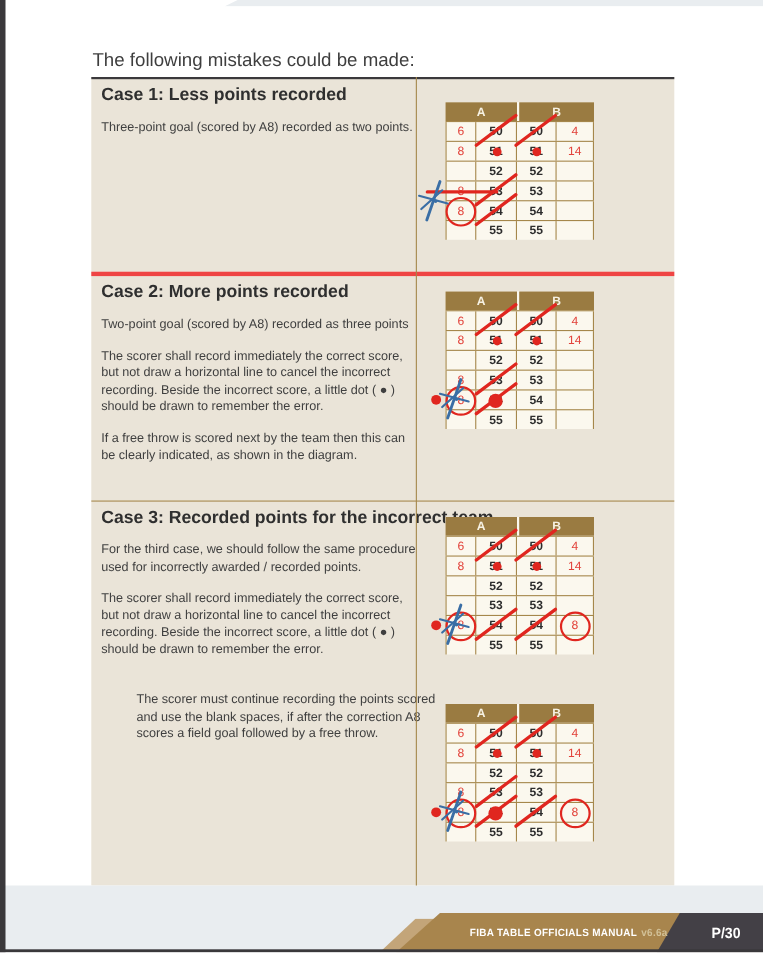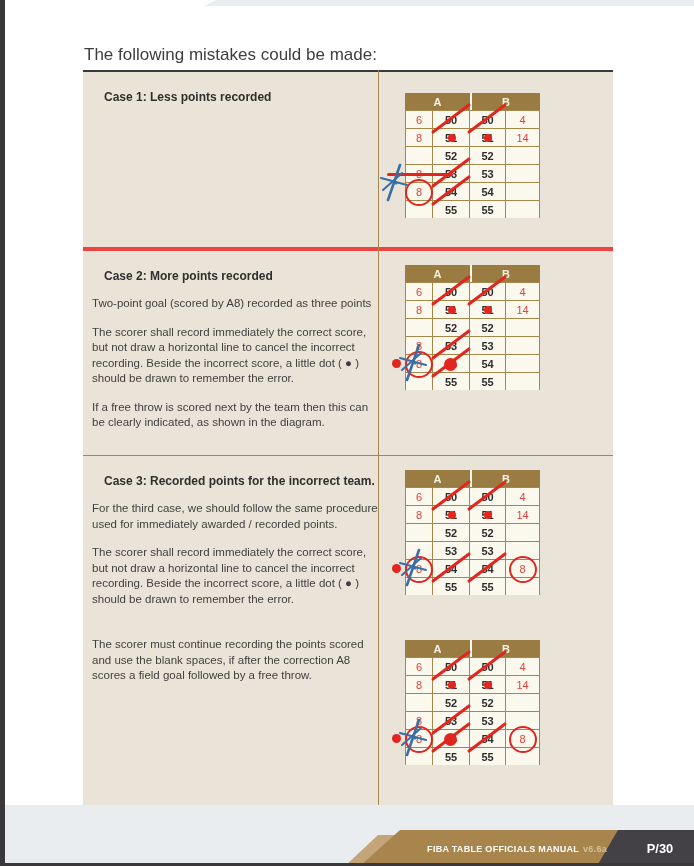--- a/index.html
+++ b/index.html
@@ -11,23 +11,23 @@
              clip-path:polygon(12px 0,100% 0,100% 100%,0 100%);}
   .intro{position:absolute;left:84px;top:45px;font-size:17px;color:#3e3e3e;}
 
   .divider{position:absolute;left:378px;top:70px;width:1px;height:735px;background:#a5874b;z-index:2;}
 
   .case{position:absolute;left:83px;width:530px;background:#eae4d8;box-sizing:border-box;
         padding:6px 0 0 9px;}
   .case--1{top:70px;height:177px;border-top:2px solid #3b393c;}
   .case--2{top:247px;height:208px;border-top:4px solid #ef4444;}
   .case--3{top:455px;height:350px;border-top:1px solid #a5874b;}
-  .case h3{margin:12px;font-size:12px;color:#2f2f2f;font-weight:bold;}
+  .case h3{margin:0;font-size:16px;color:#2f2f2f;font-weight:bold;}
   .case p{margin:13px 0 0 0;font-size:11.5px;line-height:15.5px;color:#3f3f3f;width:286px;}
-  .case p.gap{margin-top:30px;}
+  .case p.gap{margin-top:30px;margin-left:32px;}
 
   
   .sheet{position:absolute;width:135px;background:#fbf8ee;z-index:3;}
   .sheet--1{left:405px;top:93px;}
   .sheet--2{left:405px;top:265px;}
   .sheet--3{left:405px;top:470px;}
   .sheet--4{left:405px;top:640px;}
   .sh-head{display:flex;height:17px;background:#fbf8ee;}
   .sh-hcell{background:#9a7b41;color:#f6f1e2;font-weight:bold;font-size:11px;
             display:flex;align-items:center;justify-content:center;}
@@ -81,32 +81,33 @@
 
 <div class="page">
   <div class="top-strip"></div>
 
   <div class="intro">The following mistakes could be made:</div>
 
   <div class="divider"></div>
 
   <section class="case case--1">
     <h3>Case 1: Less points recorded</h3>
+    <p>Three-point goal (scored by A8) recorded as two points.</p>
   </section>
 
   <section class="case case--2">
     <h3>Case 2: More points recorded</h3>
     <p>Two-point goal (scored by A8) recorded as three points</p>
     <p>The scorer shall record immediately the correct score, but not draw a horizontal line to cancel the incorrect recording. Beside the incorrect score, a little dot ( ● ) should be drawn to remember the error.</p>
     <p>If a free throw is scored next by the team then this can be clearly indicated, as shown in the diagram.</p>
   </section>
 
   <section class="case case--3">
     <h3>Case 3: Recorded points for the incorrect team.</h3>
-    <p>For the third case, we should follow the same procedure used for immediately awarded / recorded points.</p>
+    <p>For the third case, we should follow the same procedure used for incorrectly awarded / recorded points.</p>
     <p>The scorer shall record immediately the correct score, but not draw a horizontal line to cancel the incorrect recording. Beside the incorrect score, a little dot ( ● ) should be drawn to remember the error.</p>
     <p class="gap">The scorer must continue recording the points scored and use the blank spaces, if after the correction A8 scores a field goal followed by a free throw.</p>
   </section>
 
   <div class="sheet sheet--1">
       <div class="sh-head">
         <div class="sh-hcell ha">A</div>
         <div class="sh-hcell hb">B</div>
       </div>
       <div class="srow">

